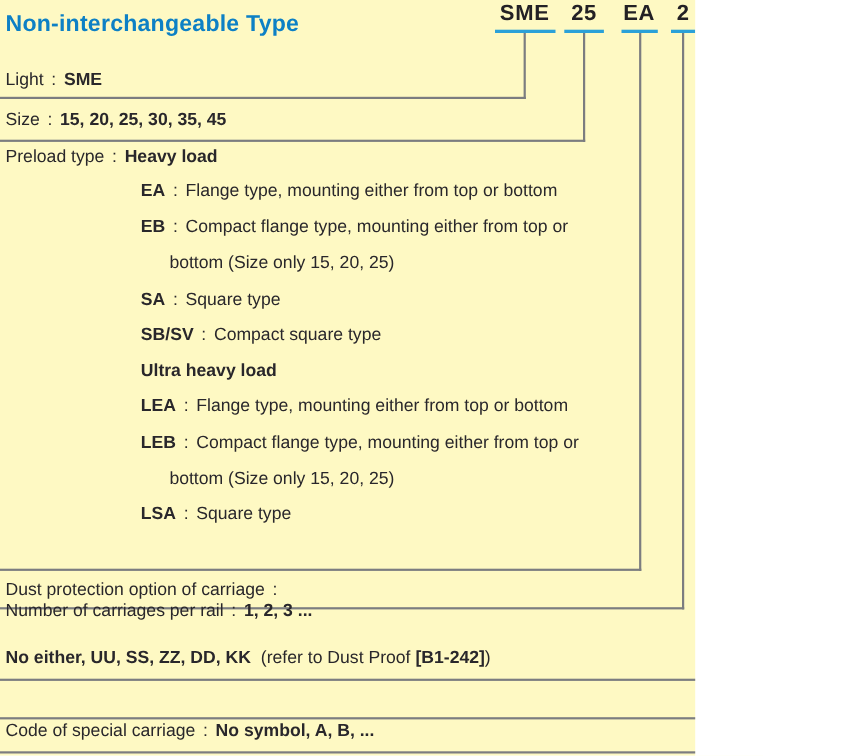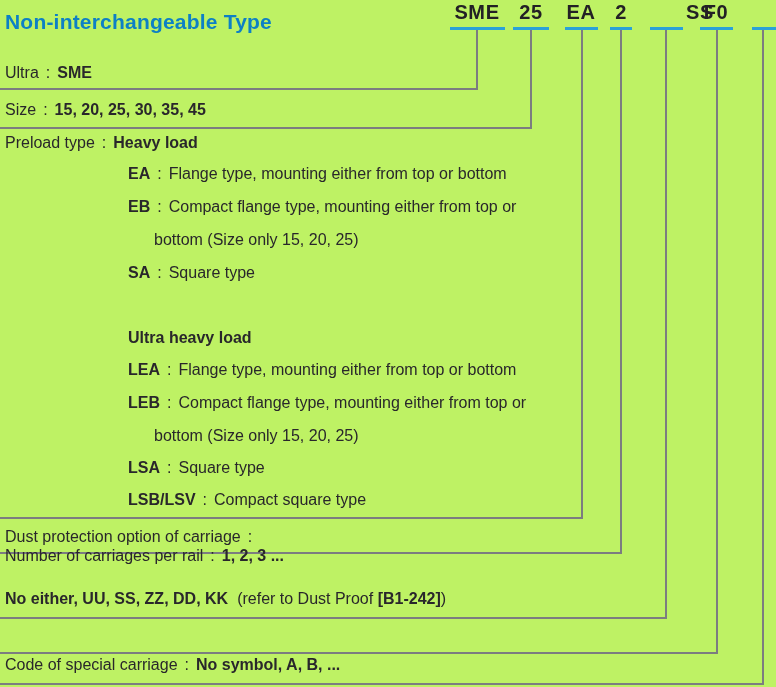--- a/index.html
+++ b/index.html
@@ -1,19 +1,19 @@
 <!DOCTYPE html>
 <html><head>
 <meta charset="utf-8">
 <style>
   html,body{margin:0;padding:0;background:#ffffff;}
   .page{
     position:relative;
-    width:776px;height:687px;
-    background:#bef264;
+    width:632px;height:687px;
+    background:#fef9c3;
     font-family:"Liberation Sans",sans-serif;
     color:#29272b;
     font-size:16px;
     overflow:hidden;
     text-align:center;
   }
   .title{
     position:absolute;left:5px;top:10px;
     font-size:21px;font-weight:bold;color:#0d80c5;
     letter-spacing:0.2px;
@@ -67,54 +67,54 @@
 
   <div class="h" style="top:88px;width:478px"></div>
   <div class="h" style="top:127px;width:532px"></div>
   <div class="h" style="top:517px;width:583px"></div>
   <div class="h" style="top:552px;width:622px"></div>
   <div class="h" style="top:617px;width:667px"></div>
   <div class="h" style="top:652px;width:718px"></div>
   <div class="h" style="top:683px;width:764px"></div>
 
   <div class="row" style="top:64px">
-    <span>Ultra</span><span class="colon">:</span><span class="b">SME</span>
+    <span>Light</span><span class="colon">:</span><span class="b">SME</span>
   </div>
 
   <div class="row" style="top:101px">
     <span>Size</span><span class="colon">:</span><span class="b">15, 20, 25, 30, 35, 45</span>
   </div>
 
   <div class="row" style="top:134px">
     <span>Preload type</span><span class="colon">:</span><span class="b">Heavy load</span>
   </div>
 
   <div class="item" style="top:165px">
     <span class="b">EA</span><span class="colon">:</span><span>Flange type, mounting either from top or bottom</span>
   </div>
   <div class="item" style="top:198px">
     <span class="b">EB</span><span class="colon">:</span><span>Compact flange type, mounting either from top or</span>
   </div>
   <div class="cont" style="top:231px">bottom (Size only 15, 20, 25)</div>
   <div class="item" style="top:264px">
     <span class="b">SA</span><span class="colon">:</span><span>Square type</span>
   </div>
+  <div class="item" style="top:296px">
+    <span class="b">SB/SV</span><span class="colon">:</span><span>Compact square type</span>
+  </div>
   <div class="item b" style="top:329px">Ultra heavy load</div>
   <div class="item" style="top:361px">
     <span class="b">LEA</span><span class="colon">:</span><span>Flange type, mounting either from top or bottom</span>
   </div>
   <div class="item" style="top:394px">
     <span class="b">LEB</span><span class="colon">:</span><span>Compact flange type, mounting either from top or</span>
   </div>
   <div class="cont" style="top:427px">bottom (Size only 15, 20, 25)</div>
   <div class="item" style="top:459px">
     <span class="b">LSA</span><span class="colon">:</span><span>Square type</span>
-  </div>
-  <div class="item" style="top:491px">
-    <span class="b">LSB/LSV</span><span class="colon">:</span><span>Compact square type</span>
   </div>
 
   <div class="row" style="top:547px">
     <span>Number of carriages per rail</span><span class="colon">:</span><span class="b">1, 2, 3 ...</span>
   </div>
 
   <div class="row" style="top:528px">
     <span>Dust protection option of carriage</span><span class="colon">:</span>
   </div>
   <div class="row" style="top:590px">

